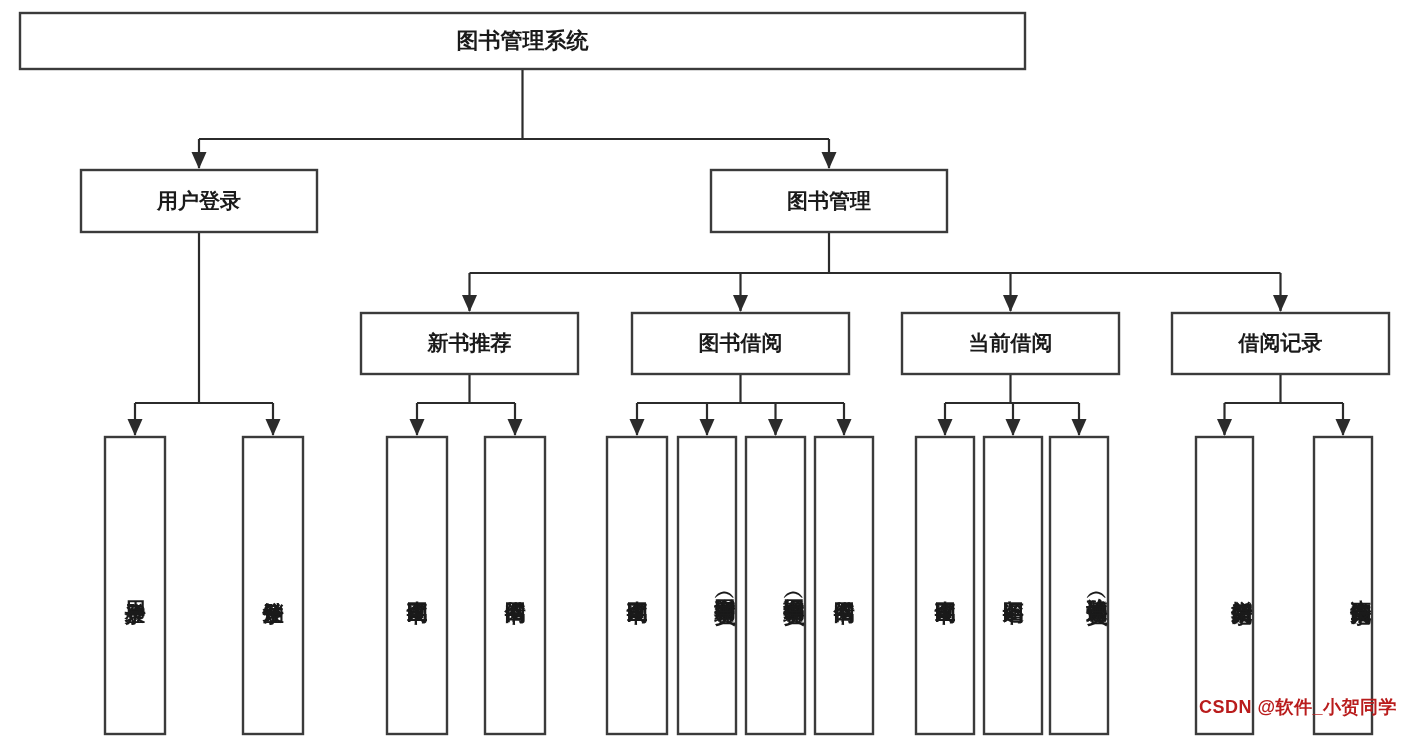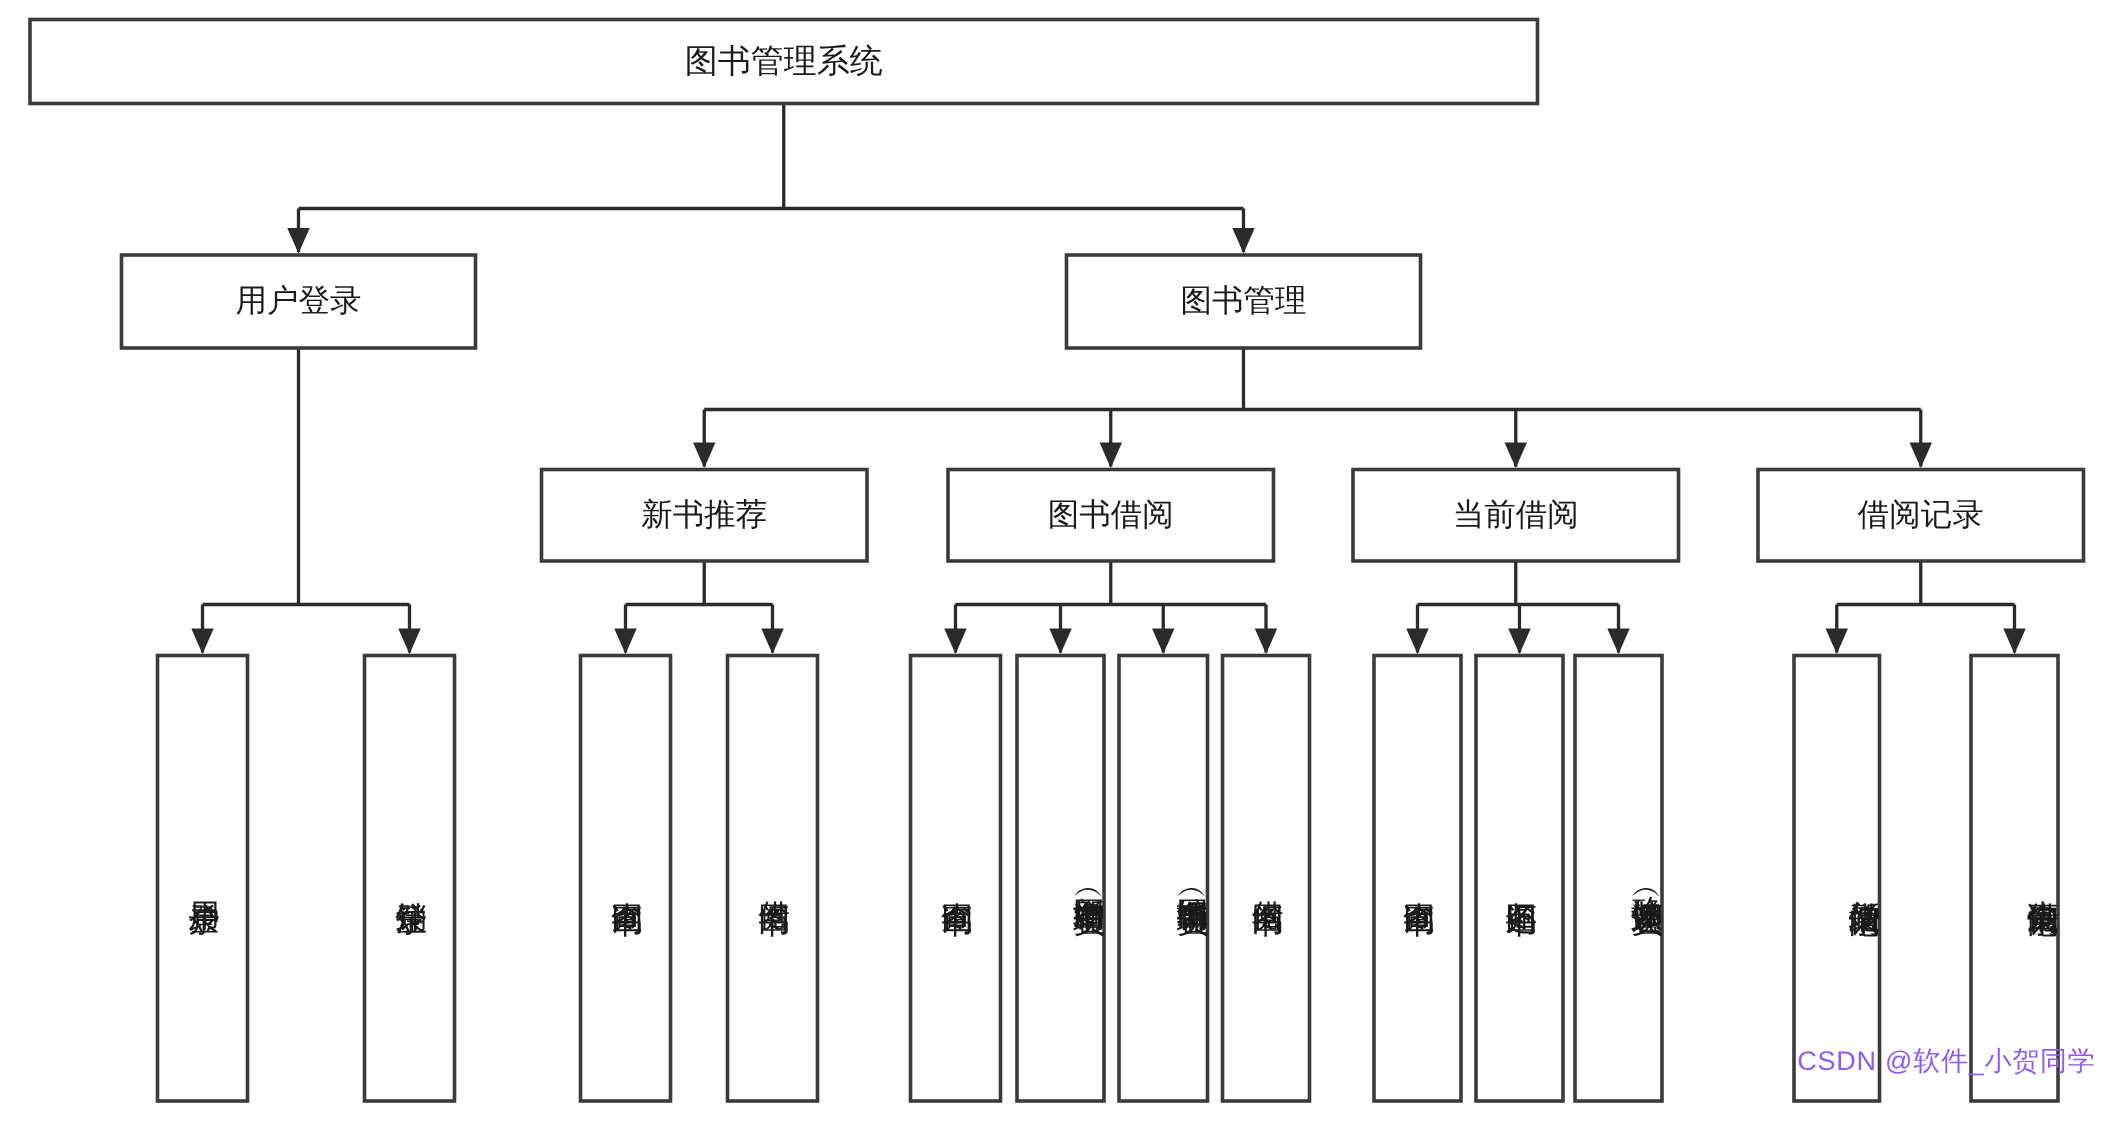--- a/index.html
+++ b/index.html
@@ -11,20 +11,21 @@
     width: 1405px;
     height: 747px;
     font-family: "Liberation Sans", "DejaVu Sans", sans-serif;
     overflow: hidden;
   }
   #diagram-root {
     position: relative;
     width: 1405px;
     height: 723px;
     background: #ffffff;
+    font-weight: bold;
   }
   svg#diagram-svg {
     position: absolute;
     left: 0;
     top: 0;
     width: 1405px;
     height: 747px;
   }
   .node-rect {
     fill: #ffffff;
@@ -69,21 +70,21 @@
   }
   .leaf-label.centered {
     align-items: center;
   }
   .watermark {
     position: absolute;
     right: 8px;
     bottom: 4px;
     font-family: "Liberation Sans", "DejaVu Sans", sans-serif;
     font-size: 18px;
-    color: #8b5cf6;
+    color: #b91c1c;
     white-space: nowrap;
     letter-spacing: 0.5px;
   }
 </style>
 </head>
 <body>
 
 <div id="diagram-root">
 
   <svg id="diagram-svg" viewBox="0 0 1405 747">

